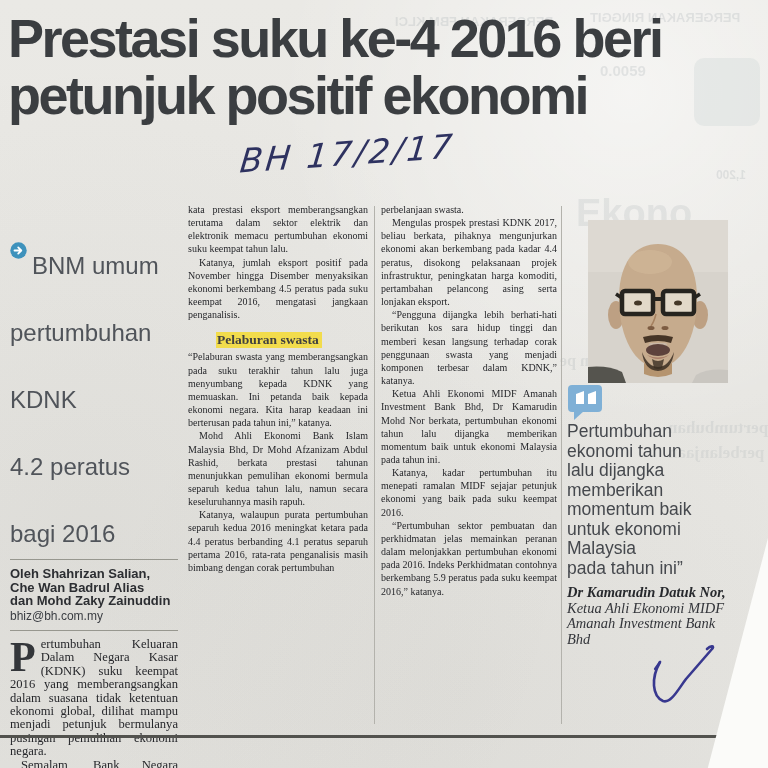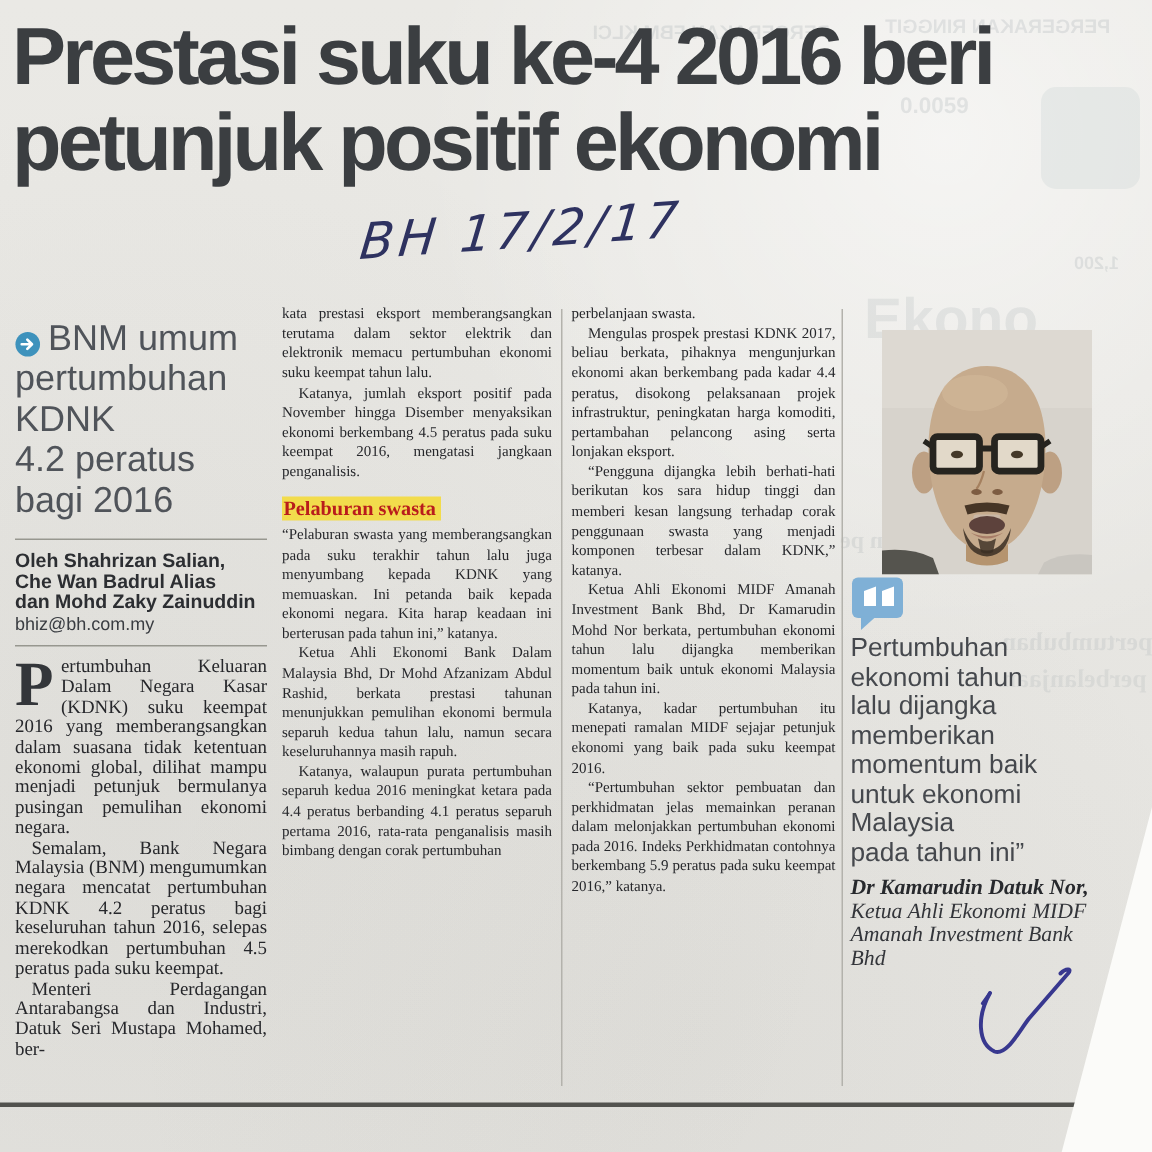--- a/index.html
+++ b/index.html
@@ -31,35 +31,35 @@
   .col{position:absolute;top:203px;}
   .col1{left:10px;width:168px;top:212px;}
   .col2{left:188px;width:180px;}
   .col3{left:381px;width:176px;}
   .col4{left:567px;width:196px;}
   .standfirst{
     font-family:"Liberation Sans",sans-serif;color:#50545a;
     font-size:24px;line-height:27px;margin-bottom:12px;
   }
   .standfirst .first-line{display:flex;align-items:center;gap:5px;}
-  .sf-line{display:block;}
+  .sf-line{display:block;margin-top:40px;}
   .rule-h{border:none;border-top:1px solid #97978f;margin:7px 0;}
   .byline{font-family:"Liberation Sans",sans-serif;font-weight:700;font-size:13px;line-height:13.5px;color:#2c2e32;}
   .email{font-weight:400;font-size:12px;margin-top:2px;color:#3a3d42;}
   .bt{margin:0;font-size:12.6px;line-height:13.4px;text-align:justify;}
   .bt.indent{text-indent:11px;}
   .col2 .bt, .col3 .bt{font-size:10px;line-height:13.15px;}
   .dropcap{
     float:left;font-weight:700;font-size:42px;line-height:34px;
     padding:2px 5px 0 0;color:#33363a;
   }
   .subhead{margin:9px 0 2px 0;}
   .subhead span{
-    background:#f2dc4c;color:#b91c1c;font-weight:700;
-    font-size:13.5px;padding:0 3px 1px 1px;
+    background:#f2dc4c;color:#404040;font-weight:700;
+    font-size:13.5px;padding:0 3px 1px 1px;margin-left:28px;
   }
   .photo{position:absolute;left:21px;top:17px;width:140px;height:163px;}
   .quote-icon{position:absolute;left:0;top:181px;width:38px;height:36px;}
   .pullquote{
     position:absolute;left:0;top:219px;width:180px;
     font-family:"Liberation Sans",sans-serif;color:#45484d;
     font-size:17.5px;line-height:19.5px;
   }
   .attribution{position:absolute;left:0;top:382px;width:172px;font-size:14.5px;line-height:15.5px;}
   .attr-name{font-weight:700;font-style:italic;color:#27292d;}
@@ -121,21 +121,21 @@
     <p class="bt"><span class="dropcap">P</span><span>ertumbuhan Keluaran Dalam Negara Kasar (KDNK) suku keempat 2016 yang memberangsangkan dalam suasana tidak ketentuan ekonomi global, dilihat mampu menjadi petunjuk bermulanya pusingan pemulihan ekonomi negara.</span></p>
     <p class="bt indent">Semalam, Bank Negara Malaysia (BNM) mengumumkan negara mencatat pertumbuhan KDNK 4.2 peratus bagi keseluruhan tahun 2016, selepas merekodkan pertumbuhan 4.5 peratus pada suku keempat.</p>
     <p class="bt indent">Menteri Perdagangan Antarabangsa dan Industri, Datuk Seri Mustapa Mohamed, ber-</p>
   </div>
 
   <div class="col col2">
     <p class="bt">kata prestasi eksport memberangsangkan terutama dalam sektor elektrik dan elektronik memacu pertumbuhan ekonomi suku keempat tahun lalu.</p>
     <p class="bt indent">Katanya, jumlah eksport positif pada November hingga Disember menyaksikan ekonomi berkembang 4.5 peratus pada suku keempat 2016, mengatasi jangkaan penganalisis.</p>
     <div class="subhead"><span>Pelaburan swasta</span></div>
     <p class="bt">“Pelaburan swasta yang memberangsangkan pada suku terakhir tahun lalu juga menyumbang kepada KDNK yang memuaskan. Ini petanda baik kepada ekonomi negara. Kita harap keadaan ini berterusan pada tahun ini,” katanya.</p>
-    <p class="bt indent">Ketua Ahli Ekonomi Bank Dalam Malaysia Bhd, Dr Mohd Afzanizam Abdul Rashid, berkata prestasi tahunan menunjukkan pemulihan ekonomi bermula separuh kedua tahun lalu, namun secara keseluruhannya masih rapuh.</p>
+    <p class="bt indent">Mohd Ahli Ekonomi Bank Islam Malaysia Bhd, Dr Mohd Afzanizam Abdul Rashid, berkata prestasi tahunan menunjukkan pemulihan ekonomi bermula separuh kedua tahun lalu, namun secara keseluruhannya masih rapuh.</p>
     <p class="bt indent">Katanya, walaupun purata pertumbuhan separuh kedua 2016 meningkat ketara pada 4.4 peratus berbanding 4.1 peratus separuh pertama 2016, rata-rata penganalisis masih bimbang dengan corak pertumbuhan</p>
   </div>
 
   <div class="col col3">
     <p class="bt">perbelanjaan swasta.</p>
     <p class="bt indent">Mengulas prospek prestasi KDNK 2017, beliau berkata, pihaknya mengunjurkan ekonomi akan berkembang pada kadar 4.4 peratus, disokong pelaksanaan projek infrastruktur, peningkatan harga komoditi, pertambahan pelancong asing serta lonjakan eksport.</p>
     <p class="bt indent">“Pengguna dijangka lebih berhati-hati berikutan kos sara hidup tinggi dan memberi kesan langsung terhadap corak penggunaan swasta yang menjadi komponen terbesar dalam KDNK,” katanya.</p>
     <p class="bt indent">Ketua Ahli Ekonomi MIDF Amanah Investment Bank Bhd, Dr Kamarudin Mohd Nor berkata, pertumbuhan ekonomi tahun lalu dijangka memberikan momentum baik untuk ekonomi Malaysia pada tahun ini.</p>
     <p class="bt indent">Katanya, kadar pertumbuhan itu menepati ramalan MIDF sejajar petunjuk ekonomi yang baik pada suku keempat 2016.</p>
     <p class="bt indent">“Pertumbuhan sektor pembuatan dan perkhidmatan jelas memainkan peranan dalam melonjakkan pertumbuhan ekonomi pada 2016. Indeks Perkhidmatan contohnya berkembang 5.9 peratus pada suku keempat 2016,” katanya.</p>

